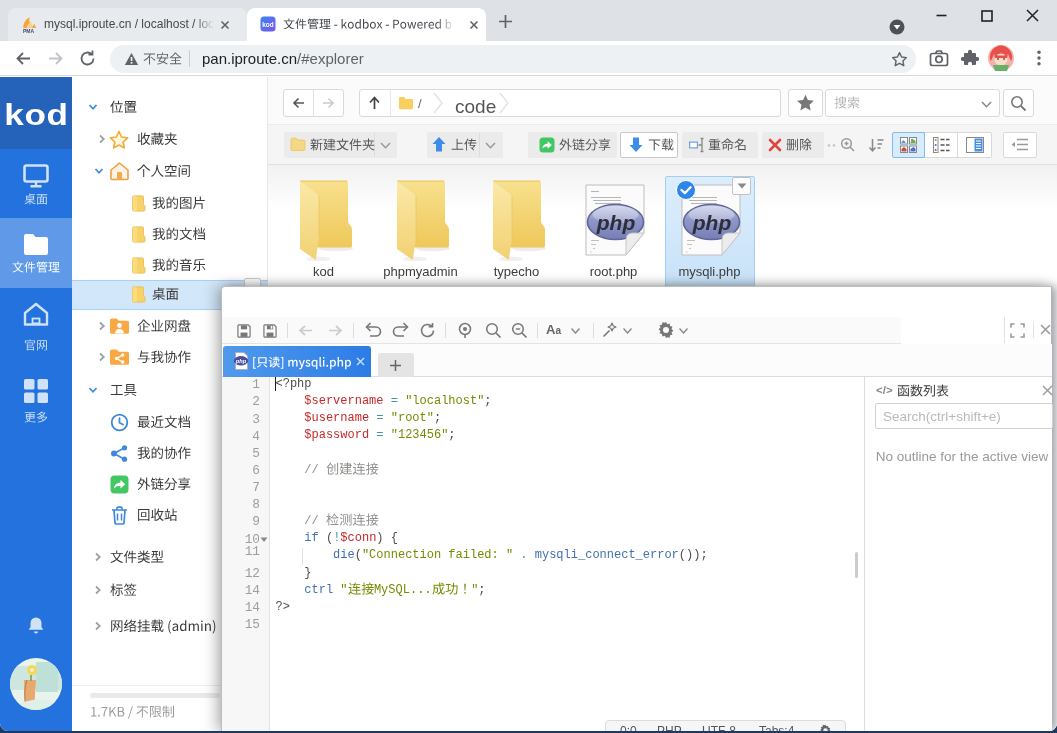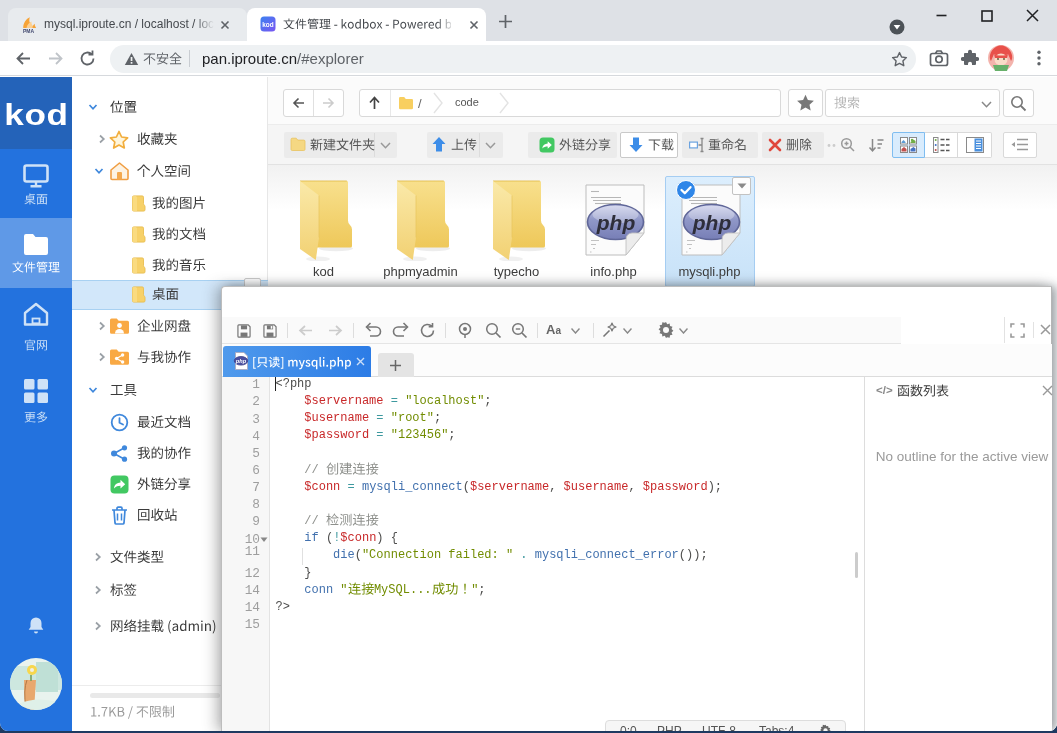--- a/index.html
+++ b/index.html
@@ -416,21 +416,21 @@
 <svg class="ic" style="left:99px;top:18px" width="15" height="16" viewBox="0 0 15 16">
           <path d="M7.5,14 V3 M3,7.5 L7.5,2.5 L12,7.5" stroke="#444" stroke-width="1.7" fill="none"></path>
         </svg>
 <svg class="ic" style="left:130px;top:19px" width="16" height="14" viewBox="0 0 16 14">
           <path d="M1,2.2 a1.2,1.2 0 0 1 1.2,-1.2 h4 l1.6,1.9 h6 A1.2,1.2 0 0 1 15,4.1 v8 a1.2,1.2 0 0 1 -1.2,1.2 H2.2 A1.2,1.2 0 0 1 1,12.1 Z" fill="#f8cf60"></path>
         </svg>
 <div class="abs" style="left:150px;top:19px;font-size:13px;color:#666">/</div>
 <svg class="ic" style="left:164px;top:15px" width="12" height="22" viewBox="0 0 12 22">
           <path d="M2,1 L10,11 L2,21" stroke="#e3e3e3" stroke-width="1.4" fill="none"></path>
         </svg>
-<div class="abs" style="left:187px;top:19px;font-size:11px;color:#555">code</div>
+<div class="abs" style="left:187px;top:19px;font-size:19px;color:#555">code</div>
 <svg class="ic" style="left:230px;top:15px" width="12" height="22" viewBox="0 0 12 22">
           <path d="M2,1 L10,11 L2,21" stroke="#e3e3e3" stroke-width="1.4" fill="none"></path>
         </svg>
 <div class="btn" style="left:520px;top:12px;width:35px;height:28px;border-radius:3px"></div>
 <svg class="ic" style="left:528px;top:17px" width="19" height="18" viewBox="0 0 19 18">
           <path d="M9.5,0.8 L11.9,6.1 L17.9,6.7 L13.5,10.7 L14.7,16.6 L9.5,13.6 L4.3,16.6 L5.5,10.7 L1.1,6.7 L7.1,6.1 Z" fill="#787878"></path>
         </svg>
 <div class="btn" style="left:557px;top:12px;width:175px;height:28px;border-radius:3px"></div>
 <div class="abs" style="left:566px;top:19.2px;height:13px">
           <svg class="t" width="26" height="13" style="overflow:visible" viewBox="0 0 26 13">
@@ -637,21 +637,21 @@
               <path d="M10,19.5 h26"></path>
             </g>
 <g stroke="#c2c2c2" stroke-width="1.1">
               <path d="M6,56.5 h8 M6,60.5 h5 M8,64.5 h2 M5,68 h1.5"></path>
             </g>
 <ellipse cx="30.5" cy="38" rx="28" ry="17.5" fill="url(#pe16)" stroke="#5f6698" stroke-width="1.6"></ellipse>
 <ellipse cx="30.5" cy="30.5" rx="23" ry="8.8" fill="#ffffff" opacity="0.3"></ellipse>
 <text x="31" y="45.5" text-anchor="middle" font-family="Liberation Sans" font-weight="bold" font-style="italic" font-size="21px" fill="#2e2e3a">php</text>
 <path d="M59,49 L41,71 L41,56 Q41,49.5 47,49 Z" fill="#ececec" stroke="#c2c2c2" stroke-width="0.9"></path>
 </svg>
-<div class="flabel">info.php</div>
+<div class="flabel">root.php</div>
 </div>
 <div class="fitem" style="left:397px">
 <svg class="ic" style="left:16px;top:8px" width="60" height="72" viewBox="0 0 60 72">
 <defs>
               <linearGradient id="pe16" x1="0" y1="0" x2="0" y2="1">
                 <stop offset="0" stop-color="#c9cdea"></stop>
                 <stop offset="0.42" stop-color="#9098c8"></stop>
                 <stop offset="1" stop-color="#777eb6"></stop>
               </linearGradient>
             </defs>
@@ -798,47 +798,49 @@
         </svg>
 </div>
 <div id="code">
 <div class="cl" style="top:-1.1px">&lt;?php</div>
 <div class="cl" style="top:16.0px">    <span class="v">$servername</span> <span class="o">=</span> <span class="s">"localhost"</span>;</div>
 <div class="cl" style="top:33.2px">    <span class="v">$username</span> <span class="o">=</span> <span class="s">"root"</span>;</div>
 <div class="cl" style="top:50.3px">    <span class="v">$password</span> <span class="o">=</span> <span class="s">"123456"</span>;</div>
 <div class="cl" style="top:84.7px">    <span class="c">// <span style="display:inline-block;width:52.8px;height:13.2px;vertical-align:-2px;position:relative;top:0px"><svg class="t" width="53" height="13" style="overflow:visible" viewBox="0 0 53 13">
                 <path transform="translate(0,11.62)" fill="#8e908c" d="M11.1 -10.9V-0.3C11.1 0 11 0.1 10.7 0.1C10.5 0.1 9.6 0.1 8.7 0.1C8.8 0.3 9 0.8 9.1 1C10.3 1 11 1 11.4 0.8C11.9 0.7 12.1 0.4 12.1 -0.3V-10.9ZM8.5 -9.6V-2.2H9.4V-9.6ZM1.9 -6.3V-0.6C1.9 0.6 2.3 0.9 3.6 0.9C3.8 0.9 5.7 0.9 6 0.9C7.2 0.9 7.5 0.3 7.6 -1.5C7.3 -1.5 6.9 -1.7 6.7 -1.9C6.7 -0.3 6.6 0 5.9 0C5.5 0 4 0 3.6 0C3 0 2.9 -0.1 2.9 -0.6V-5.4H5.7C5.6 -3.8 5.5 -3.1 5.3 -2.9C5.2 -2.8 5.1 -2.8 4.9 -2.8C4.8 -2.8 4.3 -2.8 3.8 -2.9C3.9 -2.6 4 -2.3 4.1 -2C4.6 -2 5.1 -2 5.4 -2C5.7 -2 5.9 -2.1 6.1 -2.3C6.4 -2.7 6.6 -3.6 6.7 -5.9C6.7 -6 6.7 -6.3 6.7 -6.3ZM4.1 -11.1C3.4 -9.4 2 -7.5 0.4 -6.3C0.6 -6.2 0.9 -5.8 1.1 -5.6C2.4 -6.7 3.5 -8 4.4 -9.4C5.4 -8.3 6.5 -6.9 7.1 -6L7.9 -6.7C7.2 -7.6 5.9 -9.1 4.8 -10.2L5.1 -10.8Z M18.3 -10V-9.2H21V-8.3H17.3V-7.5H21V-6.5H18.2V-5.7H21V-4.7H18.1V-4H21V-2.9H17.5V-2.1H21V-0.7H22V-2.1H25.6V-2.9H22V-4H25V-4.7H22V-5.7H24.9V-7.5H25.9V-8.3H24.9V-10H22V-11H21V-10ZM22 -7.5H23.9V-6.5H22ZM22 -8.3V-9.2H23.9V-8.3ZM15 -4.5 14.2 -4.3C14.5 -3.2 15 -2.3 15.5 -1.6C15 -0.8 14.4 -0.1 13.6 0.4C13.9 0.5 14.2 0.9 14.4 1.1C15.1 0.6 15.6 -0.1 16.1 -0.9C17.5 0.4 19.4 0.7 21.8 0.7H25.6C25.6 0.4 25.8 0 26 -0.3C25.3 -0.2 22.4 -0.2 21.9 -0.2C19.7 -0.3 17.8 -0.5 16.6 -1.8C17.1 -3 17.5 -4.5 17.7 -6.4L17.1 -6.5L16.9 -6.5H15.5C16.2 -7.7 16.8 -9.1 17.2 -10.1L16.5 -10.3L16.4 -10.3H13.7V-9.4H15.9C15.4 -8.2 14.6 -6.6 13.9 -5.3L14.8 -5.1L15.1 -5.6H16.6C16.5 -4.4 16.2 -3.4 15.9 -2.6C15.5 -3.1 15.2 -3.7 15 -4.5Z M27.5 -10.5C28.2 -9.7 29 -8.7 29.3 -8L30.2 -8.6C29.8 -9.2 28.9 -10.2 28.3 -10.9ZM29.7 -6.6H27V-5.7H28.7V-1.5C28.2 -1.3 27.5 -0.7 26.8 0.1L27.5 1.1C28.1 0.2 28.7 -0.7 29.1 -0.7C29.4 -0.7 29.9 -0.2 30.4 0.2C31.4 0.8 32.5 0.9 34.2 0.9C35.6 0.9 38 0.8 38.9 0.8C39 0.5 39.1 -0.1 39.3 -0.3C37.9 -0.2 35.9 -0.1 34.3 -0.1C32.7 -0.1 31.6 -0.2 30.7 -0.7C30.2 -1 29.9 -1.3 29.7 -1.5ZM31.4 -5.4C31.5 -5.5 31.9 -5.6 32.6 -5.6H34.6V-3.8H30.6V-2.9H34.6V-0.4H35.6V-2.9H38.8V-3.8H35.6V-5.6H38.2L38.2 -6.5H35.6V-8.1H34.6V-6.5H32.4C32.8 -7.2 33.2 -8 33.6 -8.8H38.6V-9.7H33.9L34.3 -10.8L33.3 -11.1C33.2 -10.6 33 -10.2 32.9 -9.7H30.7V-8.8H32.5C32.2 -8.1 31.9 -7.5 31.8 -7.2C31.5 -6.7 31.3 -6.4 31 -6.3C31.2 -6.1 31.3 -5.6 31.4 -5.4Z M42 -11.1V-8.4H40.2V-7.5H42V-4.6L40 -4.1L40.2 -3.1L42 -3.6V-0.1C42 0 41.9 0.1 41.7 0.1C41.6 0.1 41 0.1 40.4 0.1C40.6 0.4 40.7 0.8 40.7 1C41.6 1.1 42.1 1 42.5 0.9C42.8 0.7 42.9 0.4 42.9 -0.2V-3.9L44.1 -4.3V-3.6H46C45.7 -2.7 45.3 -2 44.9 -1.4L45.8 -1.1L46 -1.5C46.6 -1.3 47.1 -1.1 47.7 -0.8C46.8 -0.3 45.5 0.1 43.8 0.2C43.9 0.4 44.1 0.8 44.2 1C46.2 0.8 47.6 0.3 48.7 -0.4C49.7 0.1 50.7 0.6 51.3 1.1L52 0.3C51.3 -0.1 50.4 -0.6 49.4 -1.1C50 -1.7 50.4 -2.5 50.6 -3.6H52.2V-4.4H47.5L48.1 -5.7H52.3V-6.6H49.8C50.1 -7.2 50.4 -8 50.7 -8.8L50.3 -8.8H51.9V-9.7H48.7V-11.1H47.7V-9.7H44.5V-8.8H46.4L45.8 -8.7C46 -8 46.3 -7.2 46.3 -6.6H44V-5.7H47L46.5 -4.4H44.3L44.2 -5.3L42.9 -4.9V-7.5H44.2V-8.4H42.9V-11.1ZM46.7 -8.8H49.7C49.5 -8.2 49.2 -7.2 49 -6.6L49.3 -6.6H46.9L47.2 -6.7C47.2 -7.2 46.9 -8.1 46.7 -8.8ZM47.1 -3.6H49.6C49.4 -2.7 49 -2 48.5 -1.5C47.8 -1.7 47.1 -2 46.4 -2.2Z"></path>
               </svg></span></span></div>
-<div class="cl" style="top:101.8px">    <span class="v">$conn</span> <span class="o">=</span> <span class="k">mysqli_connect</span>(<span class="v">$servername</span>, <span class="v">$username</span>, <span class="v">$password</span>);</div>
 <div class="cl" style="top:136.1px">    <span class="c">// <span style="display:inline-block;width:52.8px;height:13.2px;vertical-align:-2px;position:relative;top:0px"><svg class="t" width="53" height="13" style="overflow:visible" viewBox="0 0 53 13">
                 <path transform="translate(0,11.62)" fill="#8e908c" d="M6.2 -7V-6.1H10.7V-7ZM5.2 -4.7C5.6 -3.7 6 -2.4 6.1 -1.5L6.9 -1.7C6.8 -2.6 6.4 -3.9 6 -4.9ZM7.8 -5.1C8 -4.1 8.3 -2.7 8.3 -1.9L9.2 -2C9.1 -2.9 8.8 -4.2 8.6 -5.2ZM2.4 -11.1V-8.6H0.6V-7.7H2.3C1.9 -5.9 1.2 -3.9 0.4 -2.8C0.6 -2.5 0.8 -2.1 0.9 -1.8C1.5 -2.6 2 -4 2.4 -5.3V1H3.3V-5.8C3.6 -5.2 4 -4.4 4.2 -4L4.8 -4.7C4.6 -5.1 3.6 -6.7 3.3 -7.1V-7.7H4.6V-8.6H3.3V-11.1ZM8.2 -11.2C7.3 -9.3 5.8 -7.6 4.1 -6.6C4.3 -6.4 4.6 -6 4.7 -5.8C6 -6.7 7.4 -8.1 8.4 -9.6C9.4 -8.3 10.9 -6.8 12.2 -6C12.3 -6.2 12.6 -6.6 12.8 -6.9C11.4 -7.6 9.8 -9.1 8.8 -10.4L9.1 -10.9ZM4.5 -0.5V0.4H12.4V-0.5H10C10.6 -1.7 11.4 -3.5 12 -4.9L11.1 -5.2C10.7 -3.7 9.8 -1.7 9.1 -0.5Z M19.6 -1.2C20.3 -0.6 21.1 0.4 21.4 1L22.1 0.5C21.7 -0.1 20.9 -1 20.2 -1.6ZM17.3 -10.3V-2H18.1V-9.6H21V-2.1H21.8V-10.3ZM24.6 -10.9V-0.1C24.6 0.1 24.6 0.2 24.4 0.2C24.2 0.2 23.6 0.2 22.9 0.2C23 0.4 23.1 0.8 23.2 1C24.1 1 24.7 1 25 0.8C25.3 0.7 25.5 0.4 25.5 -0.1V-10.9ZM22.8 -9.9V-2H23.6V-9.9ZM19.1 -8.6V-3.9C19.1 -2.3 18.8 -0.7 16.6 0.4C16.8 0.5 17 0.9 17.1 1C19.5 -0.2 19.9 -2.2 19.9 -3.9V-8.6ZM14.3 -10.2C15 -9.8 16 -9.2 16.4 -8.8L17 -9.6C16.5 -10 15.6 -10.6 14.9 -10.9ZM13.7 -6.7C14.4 -6.3 15.4 -5.7 15.9 -5.3L16.5 -6.1C16 -6.5 15 -7 14.3 -7.4ZM14 0.4 14.9 0.9C15.4 -0.3 16.1 -2 16.6 -3.3L15.8 -3.9C15.2 -2.4 14.5 -0.7 14 0.4Z M27.5 -10.5C28.2 -9.7 29 -8.7 29.3 -8L30.2 -8.6C29.8 -9.2 28.9 -10.2 28.3 -10.9ZM29.7 -6.6H27V-5.7H28.7V-1.5C28.2 -1.3 27.5 -0.7 26.8 0.1L27.5 1.1C28.1 0.2 28.7 -0.7 29.1 -0.7C29.4 -0.7 29.9 -0.2 30.4 0.2C31.4 0.8 32.5 0.9 34.2 0.9C35.6 0.9 38 0.8 38.9 0.8C39 0.5 39.1 -0.1 39.3 -0.3C37.9 -0.2 35.9 -0.1 34.3 -0.1C32.7 -0.1 31.6 -0.2 30.7 -0.7C30.2 -1 29.9 -1.3 29.7 -1.5ZM31.4 -5.4C31.5 -5.5 31.9 -5.6 32.6 -5.6H34.6V-3.8H30.6V-2.9H34.6V-0.4H35.6V-2.9H38.8V-3.8H35.6V-5.6H38.2L38.2 -6.5H35.6V-8.1H34.6V-6.5H32.4C32.8 -7.2 33.2 -8 33.6 -8.8H38.6V-9.7H33.9L34.3 -10.8L33.3 -11.1C33.2 -10.6 33 -10.2 32.9 -9.7H30.7V-8.8H32.5C32.2 -8.1 31.9 -7.5 31.8 -7.2C31.5 -6.7 31.3 -6.4 31 -6.3C31.2 -6.1 31.3 -5.6 31.4 -5.4Z M42 -11.1V-8.4H40.2V-7.5H42V-4.6L40 -4.1L40.2 -3.1L42 -3.6V-0.1C42 0 41.9 0.1 41.7 0.1C41.6 0.1 41 0.1 40.4 0.1C40.6 0.4 40.7 0.8 40.7 1C41.6 1.1 42.1 1 42.5 0.9C42.8 0.7 42.9 0.4 42.9 -0.2V-3.9L44.1 -4.3V-3.6H46C45.7 -2.7 45.3 -2 44.9 -1.4L45.8 -1.1L46 -1.5C46.6 -1.3 47.1 -1.1 47.7 -0.8C46.8 -0.3 45.5 0.1 43.8 0.2C43.9 0.4 44.1 0.8 44.2 1C46.2 0.8 47.6 0.3 48.7 -0.4C49.7 0.1 50.7 0.6 51.3 1.1L52 0.3C51.3 -0.1 50.4 -0.6 49.4 -1.1C50 -1.7 50.4 -2.5 50.6 -3.6H52.2V-4.4H47.5L48.1 -5.7H52.3V-6.6H49.8C50.1 -7.2 50.4 -8 50.7 -8.8L50.3 -8.8H51.9V-9.7H48.7V-11.1H47.7V-9.7H44.5V-8.8H46.4L45.8 -8.7C46 -8 46.3 -7.2 46.3 -6.6H44V-5.7H47L46.5 -4.4H44.3L44.2 -5.3L42.9 -4.9V-7.5H44.2V-8.4H42.9V-11.1ZM46.7 -8.8H49.7C49.5 -8.2 49.2 -7.2 49 -6.6L49.3 -6.6H46.9L47.2 -6.7C47.2 -7.2 46.9 -8.1 46.7 -8.8ZM47.1 -3.6H49.6C49.4 -2.7 49 -2 48.5 -1.5C47.8 -1.7 47.1 -2 46.4 -2.2Z"></path>
               </svg></span></span></div>
 <div class="cl" style="top:153.2px">    <span class="k">if</span> (<span class="o">!</span><span class="v">$conn</span>) {</div>
 <div class="cl" style="top:170.4px">        <span class="k">die</span>(<span class="s">"Connection failed: "</span> <span class="o">.</span> <span class="k">mysqli_connect_error</span>());</div>
 <div class="cl" style="top:187.5px">    }</div>
-<div class="cl" style="top:204.7px">    <span class="k">conn</span> <span class="s">"<span style="display:inline-block;width:26.4px;height:13.2px;vertical-align:-2px;position:relative;top:0px"><svg class="t" width="27" height="13" style="overflow:visible" viewBox="0 0 27 13">
+<div class="cl" style="top:204.7px">    <span class="k">ctrl</span> <span class="s">"<span style="display:inline-block;width:26.4px;height:13.2px;vertical-align:-2px;position:relative;top:0px"><svg class="t" width="27" height="13" style="overflow:visible" viewBox="0 0 27 13">
                 <path transform="translate(0,11.62)" fill="#718c00" d="M1.1 -10.5C1.8 -9.7 2.6 -8.7 2.9 -8L3.8 -8.6C3.4 -9.2 2.5 -10.2 1.9 -10.9ZM3.3 -6.6H0.6V-5.7H2.3V-1.5C1.8 -1.3 1.1 -0.7 0.4 0.1L1.1 1.1C1.7 0.2 2.3 -0.7 2.7 -0.7C3 -0.7 3.5 -0.2 4 0.2C5 0.8 6.1 0.9 7.8 0.9C9.2 0.9 11.6 0.8 12.5 0.8C12.6 0.5 12.7 -0.1 12.9 -0.3C11.5 -0.2 9.5 -0.1 7.9 -0.1C6.3 -0.1 5.2 -0.2 4.3 -0.7C3.8 -1 3.5 -1.3 3.3 -1.5ZM5 -5.4C5.1 -5.5 5.5 -5.6 6.2 -5.6H8.2V-3.8H4.2V-2.9H8.2V-0.4H9.2V-2.9H12.4V-3.8H9.2V-5.6H11.8L11.8 -6.5H9.2V-8.1H8.2V-6.5H6C6.4 -7.2 6.8 -8 7.2 -8.8H12.2V-9.7H7.5L7.9 -10.8L6.9 -11.1C6.8 -10.6 6.6 -10.2 6.5 -9.7H4.3V-8.8H6.1C5.8 -8.1 5.5 -7.5 5.4 -7.2C5.1 -6.7 4.9 -6.4 4.6 -6.3C4.8 -6.1 4.9 -5.6 5 -5.4Z M15.6 -11.1V-8.4H13.8V-7.5H15.6V-4.6L13.6 -4.1L13.8 -3.1L15.6 -3.6V-0.1C15.6 0 15.5 0.1 15.3 0.1C15.2 0.1 14.6 0.1 14 0.1C14.2 0.4 14.3 0.8 14.3 1C15.2 1.1 15.7 1 16.1 0.9C16.4 0.7 16.5 0.4 16.5 -0.2V-3.9L17.7 -4.3V-3.6H19.6C19.3 -2.7 18.9 -2 18.5 -1.4L19.4 -1.1L19.6 -1.5C20.2 -1.3 20.7 -1.1 21.3 -0.8C20.4 -0.3 19.1 0.1 17.4 0.2C17.5 0.4 17.7 0.8 17.8 1C19.8 0.8 21.2 0.3 22.3 -0.4C23.3 0.1 24.3 0.6 24.9 1.1L25.6 0.3C24.9 -0.1 24 -0.6 23 -1.1C23.6 -1.7 24 -2.5 24.2 -3.6H25.8V-4.4H21.1L21.7 -5.7H25.9V-6.6H23.4C23.7 -7.2 24 -8 24.3 -8.8L23.9 -8.8H25.5V-9.7H22.3V-11.1H21.3V-9.7H18.1V-8.8H20L19.4 -8.7C19.6 -8 19.9 -7.2 19.9 -6.6H17.6V-5.7H20.6L20.1 -4.4H17.9L17.8 -5.3L16.5 -4.9V-7.5H17.8V-8.4H16.5V-11.1ZM20.3 -8.8H23.3C23.1 -8.2 22.8 -7.2 22.6 -6.6L22.9 -6.6H20.5L20.8 -6.7C20.8 -7.2 20.5 -8.1 20.3 -8.8ZM20.7 -3.6H23.2C23 -2.7 22.6 -2 22.1 -1.5C21.4 -1.7 20.7 -2 20 -2.2Z"></path>
               </svg></span>MySQL...<span style="display:inline-block;width:39.6px;height:13.2px;vertical-align:-2px;position:relative;top:0px"><svg class="t" width="40" height="13" style="overflow:visible" viewBox="0 0 40 13">
                 <path transform="translate(0,11.62)" fill="#718c00" d="M7.2 -11.1C7.2 -10.3 7.2 -9.6 7.2 -8.8H1.7V-5.1C1.7 -3.4 1.6 -1.1 0.5 0.5C0.7 0.6 1.1 1 1.3 1.1C2.5 -0.6 2.7 -3.3 2.7 -5.1V-5.2H5.1C5.1 -2.9 5 -2.1 4.8 -1.9C4.7 -1.8 4.6 -1.8 4.4 -1.8C4.2 -1.8 3.6 -1.8 3 -1.8C3.2 -1.6 3.3 -1.2 3.3 -0.9C3.9 -0.9 4.6 -0.9 4.9 -0.9C5.3 -0.9 5.5 -1 5.7 -1.3C6 -1.6 6 -2.7 6.1 -5.7C6.1 -5.8 6.1 -6.1 6.1 -6.1H2.7V-7.9H7.3C7.5 -5.7 7.8 -3.8 8.3 -2.3C7.4 -1.3 6.4 -0.4 5.2 0.2C5.4 0.4 5.8 0.8 6 1C7 0.4 7.9 -0.3 8.7 -1.2C9.3 0.1 10.1 1 11.1 1C12.1 1 12.5 0.3 12.7 -2C12.4 -2 12 -2.3 11.8 -2.5C11.7 -0.7 11.6 -0.1 11.2 -0.1C10.5 -0.1 9.9 -0.8 9.4 -2.1C10.4 -3.4 11.2 -4.9 11.7 -6.6L10.8 -6.9C10.3 -5.5 9.8 -4.3 9.1 -3.3C8.7 -4.5 8.5 -6.1 8.3 -7.9H12.6V-8.8H8.3C8.2 -9.6 8.2 -10.3 8.2 -11.1ZM8.9 -10.4C9.7 -10 10.7 -9.3 11.2 -8.8L11.8 -9.5C11.3 -10 10.3 -10.6 9.5 -11Z M13.7 -2.4 13.9 -1.4C15.4 -1.8 17.3 -2.3 19 -2.8L18.9 -3.8L16.8 -3.2V-8.6H18.7V-9.5H13.9V-8.6H15.8V-2.9C15 -2.7 14.3 -2.5 13.7 -2.4ZM21.1 -10.9C21.1 -9.9 21.1 -9 21 -8.1H18.8V-7.1H21C20.8 -3.9 20.1 -1.2 17.3 0.3C17.5 0.5 17.8 0.8 18 1.1C21 -0.6 21.8 -3.6 22 -7.1H24.6C24.4 -2.4 24.2 -0.6 23.8 -0.2C23.7 0 23.5 0 23.3 0C23 0 22.2 0 21.4 -0.1C21.6 0.2 21.7 0.6 21.7 0.9C22.5 0.9 23.3 1 23.7 0.9C24.1 0.9 24.4 0.8 24.7 0.4C25.2 -0.2 25.4 -2.1 25.6 -7.6C25.6 -7.7 25.6 -8.1 25.6 -8.1H22C22.1 -9 22.1 -9.9 22.1 -10.9Z M32.6 -3.2H33.4L33.7 -8.3L33.7 -9.9H32.3L32.3 -8.3ZM33 0.1C33.5 0.1 33.8 -0.3 33.8 -0.8C33.8 -1.3 33.5 -1.7 33 -1.7C32.5 -1.7 32.2 -1.3 32.2 -0.8C32.2 -0.3 32.5 0.1 33 0.1Z"></path>
               </svg></span>"</span>;</div>
 <div class="cl" style="top:221.8px">?&gt;</div>
 <div class="abs" style="left:3.5px;top:0px;width:1.3px;height:14px;background:#222"></div>
 <div class="abs" style="left:31px;top:170.5px;width:1px;height:17px;background:#e0e0e0"></div>
 </div>
 <div class="abs" style="left:633px;top:265px;width:3px;height:26px;background:#ccc;border-radius:2px"></div>
 <div id="fpanel">
 <div class="abs" style="left:11px;top:7px;font-size:11.5px;color:#888;font-weight:bold">&lt;/&gt;</div>
 <div class="abs" style="left:32px;top:6.7px;height:13px">
           <svg class="t" width="52" height="13" style="overflow:visible" viewBox="0 0 52 13">
             <path transform="translate(0,11.44)" fill="#3a3a3a" d="M7.4 -3.7C8.3 -3.1 9.4 -2.2 10 -1.6L10.6 -2.3C10 -2.8 8.9 -3.7 7.9 -4.4ZM2.7 -6.7C3.4 -6.1 4.1 -5.3 4.4 -4.7L5.1 -5.3C4.8 -5.8 4 -6.6 3.3 -7.1ZM2.4 -2.5 2.9 -1.7C3.7 -2.3 4.7 -2.9 5.6 -3.5L5.4 -4.3C4.3 -3.6 3.1 -2.9 2.4 -2.5ZM9.5 -7.3C9.1 -6.7 8.4 -5.8 7.8 -5.2L8.5 -4.8C9 -5.4 9.7 -6.2 10.3 -6.9ZM10.9 -7.8V-0.6H2.2V-7.8H1.2V1H2.2V0.3H10.9V1H11.9V-7.8ZM0.8 -10.1V-9.2H5C4.8 -8.3 4.6 -7.3 4.4 -6.6L5.3 -6.5L5.4 -6.9H6.6C6.5 -3.4 6.3 -2.2 6.1 -1.9C6 -1.7 5.9 -1.7 5.7 -1.7C5.5 -1.7 5 -1.7 4.5 -1.8C4.7 -1.5 4.7 -1.2 4.8 -1C5.3 -0.9 5.8 -0.9 6.1 -1C6.4 -1 6.7 -1.1 6.9 -1.4C7.2 -1.8 7.3 -3.2 7.5 -7.3C7.5 -7.4 7.5 -7.7 7.5 -7.7H5.6L5.9 -9.2H12.2V-10.1Z M18.7 -10.7C18.5 -10.2 18 -9.4 17.7 -8.9L18.4 -8.6C18.7 -9 19.1 -9.7 19.5 -10.3ZM14.1 -10.3C14.4 -9.8 14.8 -9 14.9 -8.6L15.7 -8.9C15.5 -9.4 15.2 -10.1 14.8 -10.6ZM21.2 -10.9C20.8 -8.6 20.1 -6.4 19 -5.1C19.3 -4.9 19.7 -4.6 19.8 -4.4C20.2 -4.9 20.5 -5.4 20.8 -6C21.1 -4.7 21.4 -3.5 22 -2.4C21.3 -1.4 20.4 -0.6 19.3 0C18.9 -0.3 18.4 -0.7 17.8 -1C18.3 -1.6 18.6 -2.3 18.7 -3.2H19.9V-4H16.4L16.8 -4.9L16.6 -5H17.2V-6.9C17.8 -6.4 18.6 -5.8 19 -5.5L19.5 -6.2C19.2 -6.4 17.7 -7.3 17.2 -7.7V-7.7H19.9V-8.5H17.2V-10.9H16.3V-8.5H13.6V-7.7H16C15.4 -6.9 14.4 -6.1 13.4 -5.7C13.6 -5.5 13.9 -5.1 14 -4.9C14.8 -5.4 15.6 -6.1 16.3 -6.9V-5L15.9 -5.1L15.4 -4H13.5V-3.2H15C14.6 -2.5 14.3 -1.8 14 -1.3L14.8 -1L15 -1.4C15.5 -1.2 15.9 -1 16.3 -0.8C15.7 -0.3 14.7 0 13.5 0.2C13.7 0.4 13.9 0.8 14 1C15.4 0.7 16.4 0.3 17.2 -0.3C17.8 0 18.3 0.4 18.7 0.7L19 0.4C19.2 0.6 19.4 0.9 19.4 1.1C20.7 0.4 21.7 -0.4 22.5 -1.4C23.1 -0.4 23.9 0.5 24.9 1C25.1 0.8 25.4 0.4 25.6 0.2C24.6 -0.4 23.7 -1.2 23.1 -2.4C23.9 -3.8 24.4 -5.5 24.7 -7.6H25.5V-8.5H21.7C21.9 -9.3 22 -10 22.2 -10.8ZM16 -3.2H17.8C17.6 -2.5 17.4 -1.9 17 -1.4C16.5 -1.7 16 -1.9 15.4 -2.1ZM21.4 -7.6H23.7C23.4 -6 23.1 -4.6 22.5 -3.4C22 -4.7 21.6 -6.1 21.4 -7.6Z M33.7 -9.4V-2.3H34.7V-9.4ZM36.9 -10.7V-0.2C36.9 0 36.8 0.1 36.6 0.1C36.3 0.1 35.5 0.1 34.6 0.1C34.8 0.4 34.9 0.8 35 1.1C36.2 1.1 36.9 1 37.3 0.9C37.7 0.7 37.9 0.4 37.9 -0.2V-10.7ZM31.7 -6.5C31.5 -5.5 31.2 -4.5 30.8 -3.7C30.2 -4.2 29.3 -4.8 28.4 -5.3C28.7 -5.7 28.9 -6.1 29.1 -6.5ZM26.8 -10.2V-9.3H29C28.6 -7.4 27.7 -5.3 26.3 -4C26.5 -3.8 26.8 -3.5 27 -3.3C27.3 -3.7 27.7 -4.1 28 -4.5C28.8 -4 29.8 -3.4 30.4 -2.9C29.5 -1.4 28.4 -0.3 27.1 0.4C27.3 0.5 27.7 0.9 27.8 1.1C30.2 -0.3 32.1 -3 32.8 -7.2L32.2 -7.4L32 -7.4H29.4C29.7 -8 29.9 -8.7 30 -9.3H33.3V-10.2Z M40.8 0.1 41.1 1C42.7 0.7 44.9 0.1 47 -0.5L46.9 -1.3L43.6 -0.5V-3.5C44.4 -4 45 -4.5 45.6 -5C46.5 -2 48.2 0.1 50.9 1C51.1 0.7 51.4 0.3 51.6 0.1C50.1 -0.3 48.9 -1.1 48.1 -2.2C48.9 -2.7 50 -3.4 50.8 -4L50.1 -4.6C49.4 -4.1 48.4 -3.3 47.6 -2.8C47.1 -3.5 46.8 -4.2 46.5 -5.1H51.2V-5.9H46V-7.1H50.2V-7.9H46V-9H50.7V-9.8H46V-10.9H45V-9.8H40.3V-9H45V-7.9H40.9V-7.1H45V-5.9H39.8V-5.1H44.3C43 -4 41.1 -3 39.4 -2.5C39.6 -2.3 39.9 -2 40 -1.7C40.8 -2 41.8 -2.4 42.7 -2.9V-0.3Z"></path>
           </svg>
         </div>
 <svg class="ic" style="left:177px;top:8px" width="11" height="11" viewBox="0 0 11 11">
           <path d="M1,1 L10,10 M10,1 L1,10" stroke="#999" stroke-width="1.4"></path>
         </svg>
+<div id="fsearch">
+          <div class="abs" style="left:7px;top:5px;font-size:13.5px;color:#b9b9b9">Search(ctrl+shift+e)</div>
+        </div>
 <div class="abs" style="left:0;top:72px;width:194px;text-align:center;font-size:13.5px;color:#9a9a9a">No outline for the active view</div>
 </div>
 <div id="status">
 <div class="abs" style="left:14px;top:3px">0:0</div>
 <div class="abs" style="left:51px;top:3px">PHP</div>
 <div class="abs" style="left:96px;top:3px">UTF-8</div>
 <div class="abs" style="left:153px;top:3px">Tabs:4</div>
 <svg class="ic" style="left:213px;top:3px" width="13" height="13" viewBox="0 0 18 18">
           <path d="M9,1 l1.2,2.2 2.5,-0.6 0.3,2.5 2.5,0.6 -1,2.3 1.9,1.7 -1.9,1.7 1,2.3 -2.5,0.6 -0.3,2.5 -2.5,-0.6 L9,17 7.8,14.8 5.3,15.4 5,12.9 2.5,12.3 l1,-2.3 L1.6,8.3 3.5,6.6 2.5,4.3 5,3.7 5.3,1.2 7.8,1.8 Z" fill="#666"></path>
           <circle cx="9" cy="9" r="3" fill="#f6f6f6"></circle>

